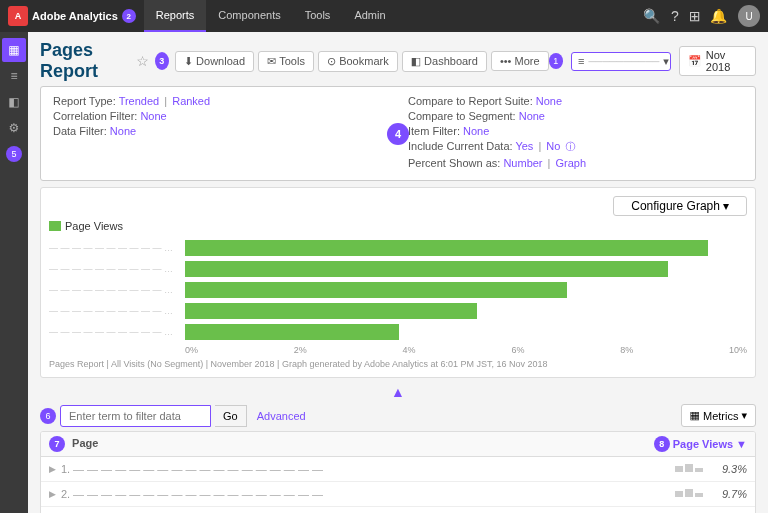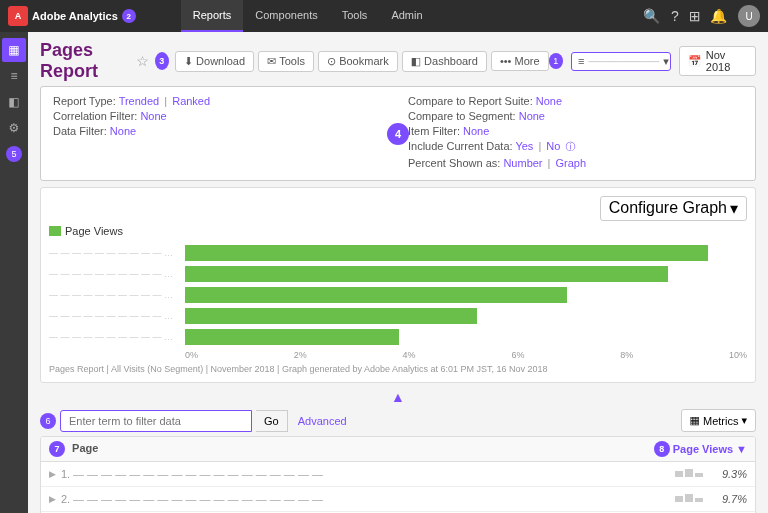--- a/index.html
+++ b/index.html
@@ -42,21 +42,20 @@
       width: 14px;
       height: 14px;
       font-size: 8px;
       display: flex;
       align-items: center;
       justify-content: center;
     }
     .nav-tabs {
       display: flex;
       height: 32px;
-      margin-left: 37px;
     }
     .nav-tab {
       padding: 0 12px;
       display: flex;
       align-items: center;
       color: #ccc;
       font-size: 11px;
       cursor: pointer;
       border-bottom: 2px solid transparent;
     }
@@ -138,21 +137,21 @@
       justify-content: space-between;
     }
     .report-title-area {
       display: flex;
       align-items: center;
       gap: 6px;
     }
     .report-title {
       font-size: 18px;
       font-weight: bold;
-      color: #701a75;
+      color: #0c4a6e;
     }
     .star-icon { color: #999; font-size: 14px; }
     .badge-circle {
       width: 18px;
       height: 18px;
       background: #7c4dff;
       color: white;
       border-radius: 50%;
       font-size: 9px;
       display: flex;
@@ -261,26 +260,26 @@
       padding: 8px;
     }
     .chart-header {
       display: flex;
       justify-content: flex-end;
       margin-bottom: 4px;
     }
     .configure-btn {
       border: 1px solid #ccc;
       border-radius: 3px;
-      padding: 2px 8px;
-      font-size: 16px;
+      padding: 2px 17px;
+      font-size: 12px;
       background: white;
       cursor: pointer;
       display: flex;
-      align-items: flex-start;
+      align-items: center;
       gap: 3px;
     }
     .chart-legend {
       display: flex;
       align-items: center;
       gap: 4px;
       margin-bottom: 8px;
       font-size: 11px;
     }
     .legend-color {
@@ -361,21 +360,21 @@
       font-size: 9px;
       display: flex;
       align-items: center;
       justify-content: center;
     }
     .filter-input {
       border: 1px solid #7c4dff;
       border-radius: 3px 0 0 3px;
       padding: 4px 8px;
       font-size: 11px;
-      width: 192px;
+      width: 151px;
       outline: none;
     }
     .filter-go-btn {
       border: 1px solid #ccc;
       border-left: none;
       padding: 4px 8px;
       font-size: 11px;
       background: #f5f5f5;
       cursor: pointer;
     }

